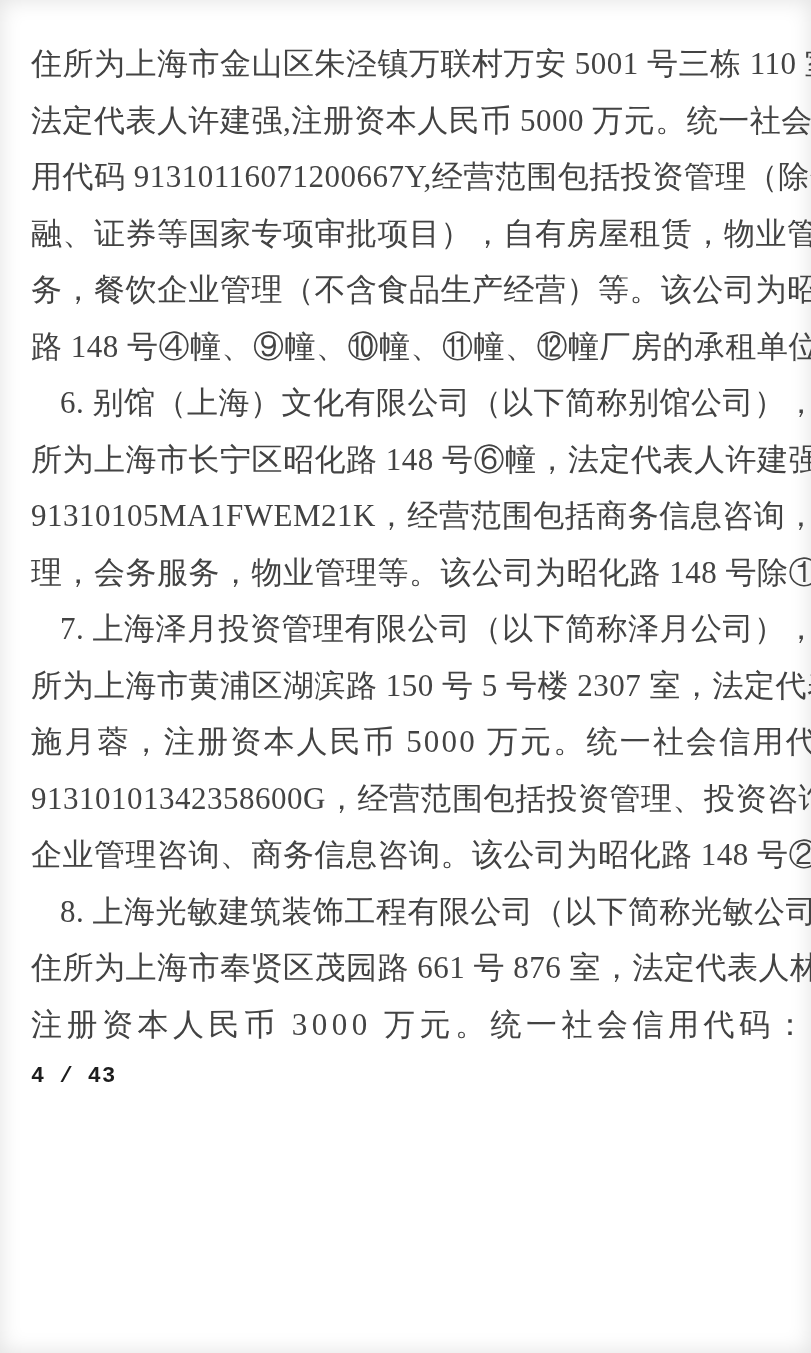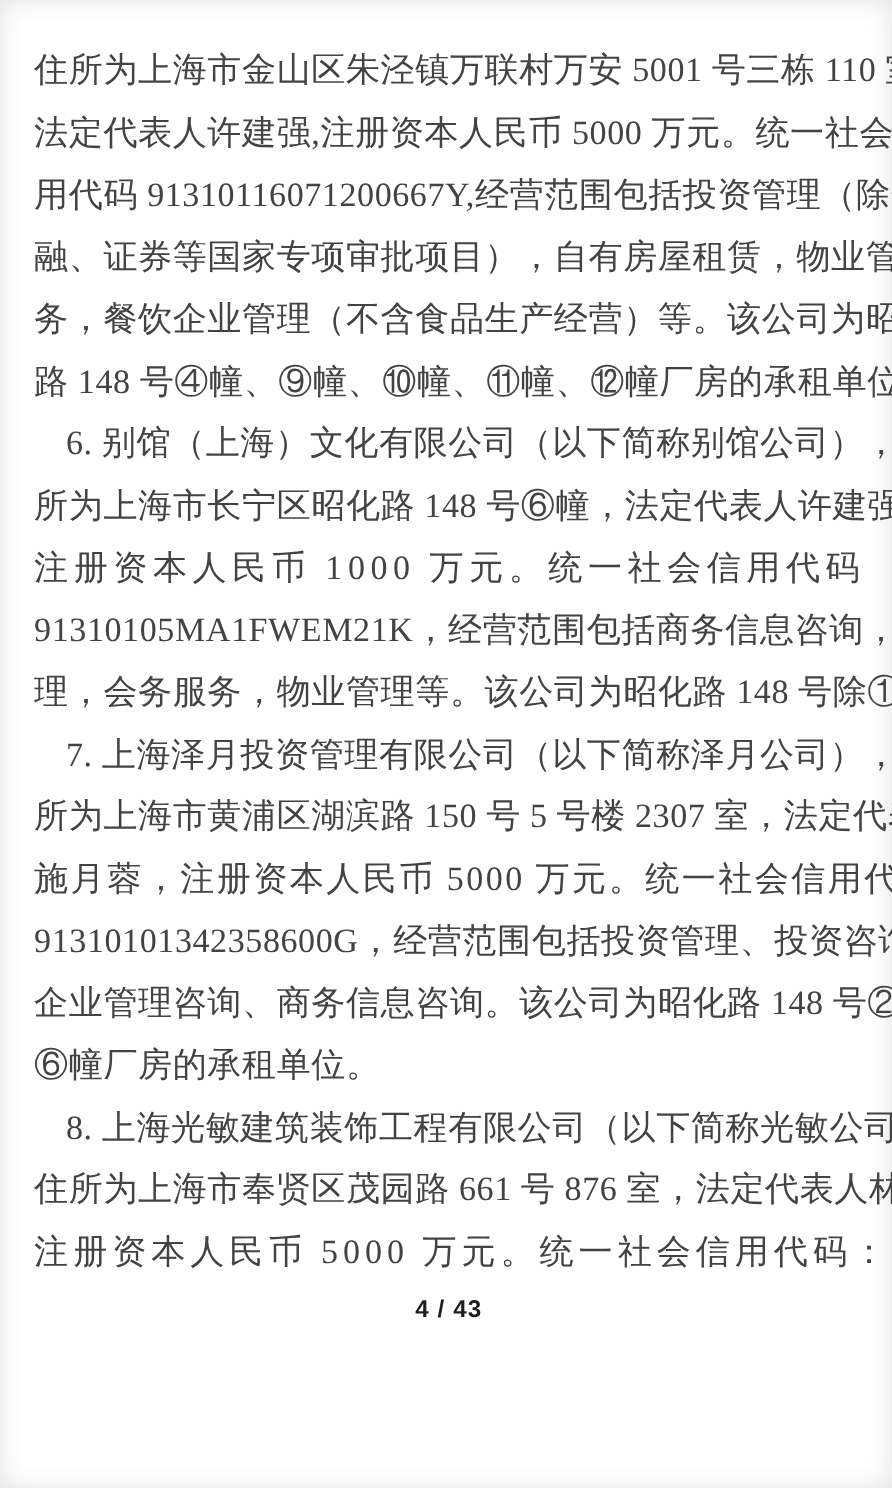--- a/index.html
+++ b/index.html
@@ -35,22 +35,21 @@
     line-height: 56.5px;
     white-space: nowrap;
     letter-spacing: 0.5px;
   }
   .indent { text-indent: 29px; }
   .sp1 { letter-spacing: 2.2px; }   
   .sp2 { letter-spacing: 5px; }     
   .sp3 { letter-spacing: 4.5px; }   
   .pagenum {
     margin-top: 9px;
-    text-align: center;
-    font-family: Liberation Sans, sans-serif;
+    font-family: Liberation Mono, monospace;
     font-size: 22px;
     font-weight: 600;
     color: #1d1d1d;
     letter-spacing: 1px;
     height: 30px;
     line-height: 30px;
   }
 </style>
 </head>
 <body>
@@ -58,27 +57,25 @@
 <div class="page">
   <div class="doc">
     <div class="line">住所为上海市金山区朱泾镇万联村万安 5001 号三栋 110 室，</div>
     <div class="line">法定代表人许建强,注册资本人民币 5000 万元。统一社会信</div>
     <div class="line">用代码 91310116071200667Y,经营范围包括投资管理（除金</div>
     <div class="line">融、证券等国家专项审批项目），自有房屋租赁，物业管理服</div>
     <div class="line">务，餐饮企业管理（不含食品生产经营）等。该公司为昭化</div>
     <div class="line">路 148 号④幢、⑨幢、⑩幢、⑪幢、⑫幢厂房的承租单位，</div>
     <div class="line indent">6. 别馆（上海）文化有限公司（以下简称别馆公司），住</div>
     <div class="line">所为上海市长宁区昭化路 148 号⑥幢，法定代表人许建强，</div>
-    <div class="line sp2">注册资本人民币 1000 万元。统一社会信用代码</div>
     <div class="line">91310105MA1FWEM21K，经营范围包括商务信息咨询，企业管</div>
     <div class="line">理，会务服务，物业管理等。该公司为昭化路 148 号除①幢</div>
     <div class="line indent">7. 上海泽月投资管理有限公司（以下简称泽月公司），住</div>
     <div class="line">所为上海市黄浦区湖滨路 150 号 5 号楼 2307 室，法定代表人</div>
     <div class="line sp1">施月蓉，注册资本人民币 5000 万元。统一社会信用代码</div>
     <div class="line">91310101342358600G，经营范围包括投资管理、投资咨询、</div>
     <div class="line">企业管理咨询、商务信息咨询。该公司为昭化路 148 号②幢、</div>
-    <div class="line">⑥幢厂房的承租单位。</div>
     <div class="line indent">8. 上海光敏建筑装饰工程有限公司（以下简称光敏公司），</div>
     <div class="line">住所为上海市奉贤区茂园路 661 号 876 室，法定代表人林光，</div>
-    <div class="line sp3">注册资本人民币 5000 万元。统一社会信用代码：</div>
+    <div class="line sp3">注册资本人民币 3000 万元。统一社会信用代码：</div>
     <div class="pagenum">4 / 43</div>
   </div>
 </div>
 
 </body></html>

